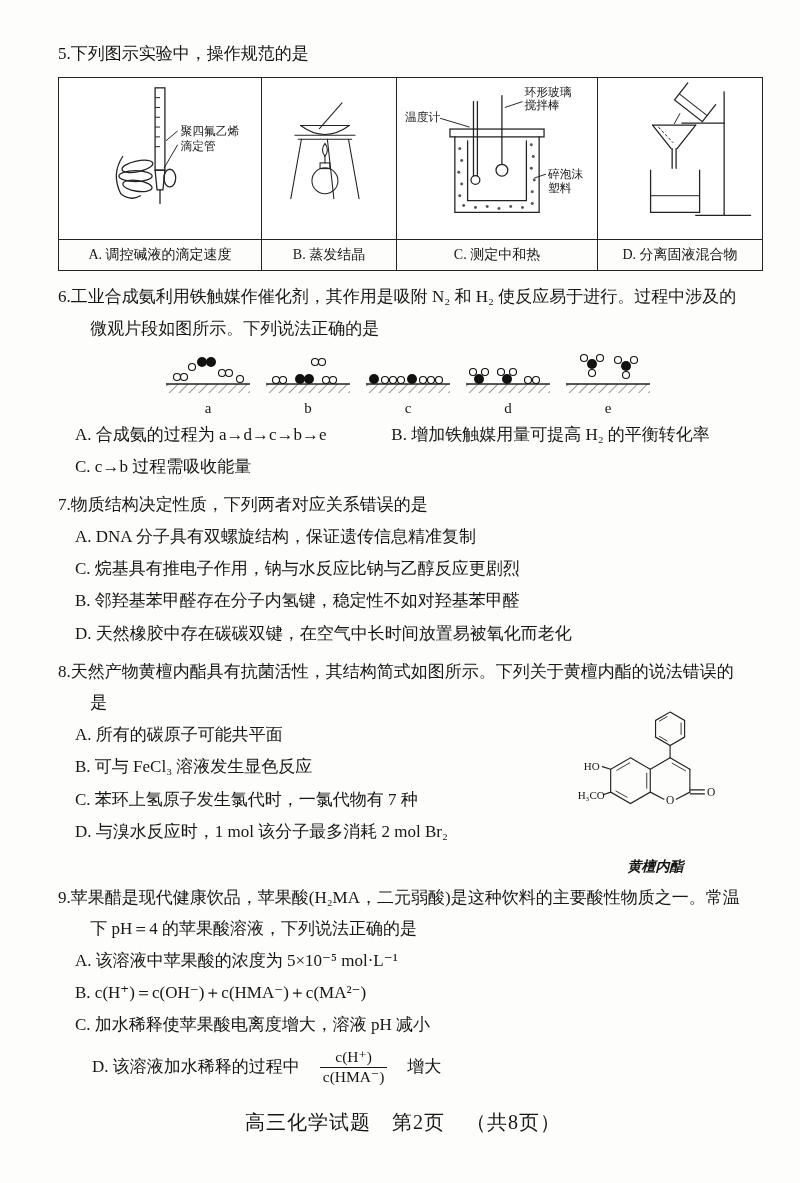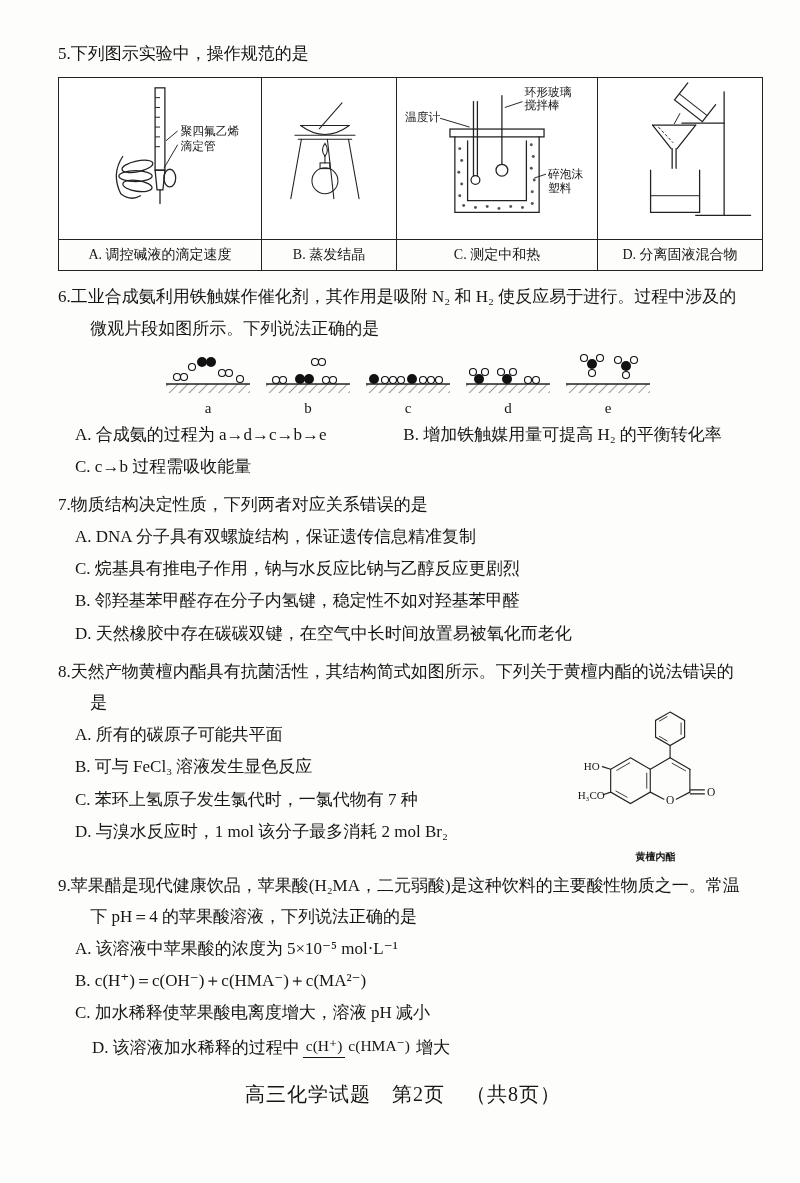--- a/index.html
+++ b/index.html
@@ -30,30 +30,30 @@
 
   
   .adsorb-row { display:flex; justify-content:center; gap:8px; margin:6px 0 2px 10px; }
   .surface-unit { text-align:center; }
   .surface-unit .letter { font-size:15px; line-height:1.1; display:block; margin-top:1px; }
   .atomN { fill:#111; stroke:none; }
   .atomH { fill:#fff; stroke:#111; stroke-width:1.1; }
 
   .opt-row { display:flex; line-height:1.9; padding-left:1.0em; }
   .opt-row .left { flex:0 0 47%; padding-right:8px; }
-  .opt-row .right { flex:1;margin-left:12px; }
+  .opt-row .right { flex:1; }
 
   
   .q8-body { overflow:visible; }
   .structure-box { float:right; width:185px; text-align:center; margin:-14px 0 0 8px; }
-  .structure-caption { font-weight:bold; font-size:10px; margin-top:8px; }
+  .structure-caption { font-weight:bold; font-size:14px; margin-top:16px;font-style:italic; }
 
   
-  .frac { display:inline-flex; flex-direction:row; text-align:left;
-          vertical-align:middle; line-height:1.2; font-size:15.5px; margin:0 3px; }
+  .frac { display:inline-flex; flex-direction:column; text-align:center;
+          vertical-align:middle; line-height:1.2; font-size:15.5px; margin:0 20px; }
   .frac .num { border-bottom:1.2px solid #161616; padding:0 3px 1px; }
   .frac .den { padding:0 3px; }
   .frac-line { display:flex; align-items:center; line-height:1.4; padding-left:1.0em;
                text-indent:0; margin:6px 0 4px; }
 
   .footer { text-align:center; font-size:20px; margin-top:22px; letter-spacing:1px; }
   .clear { clear:both; }
 </style>
 </head>
 <body>

